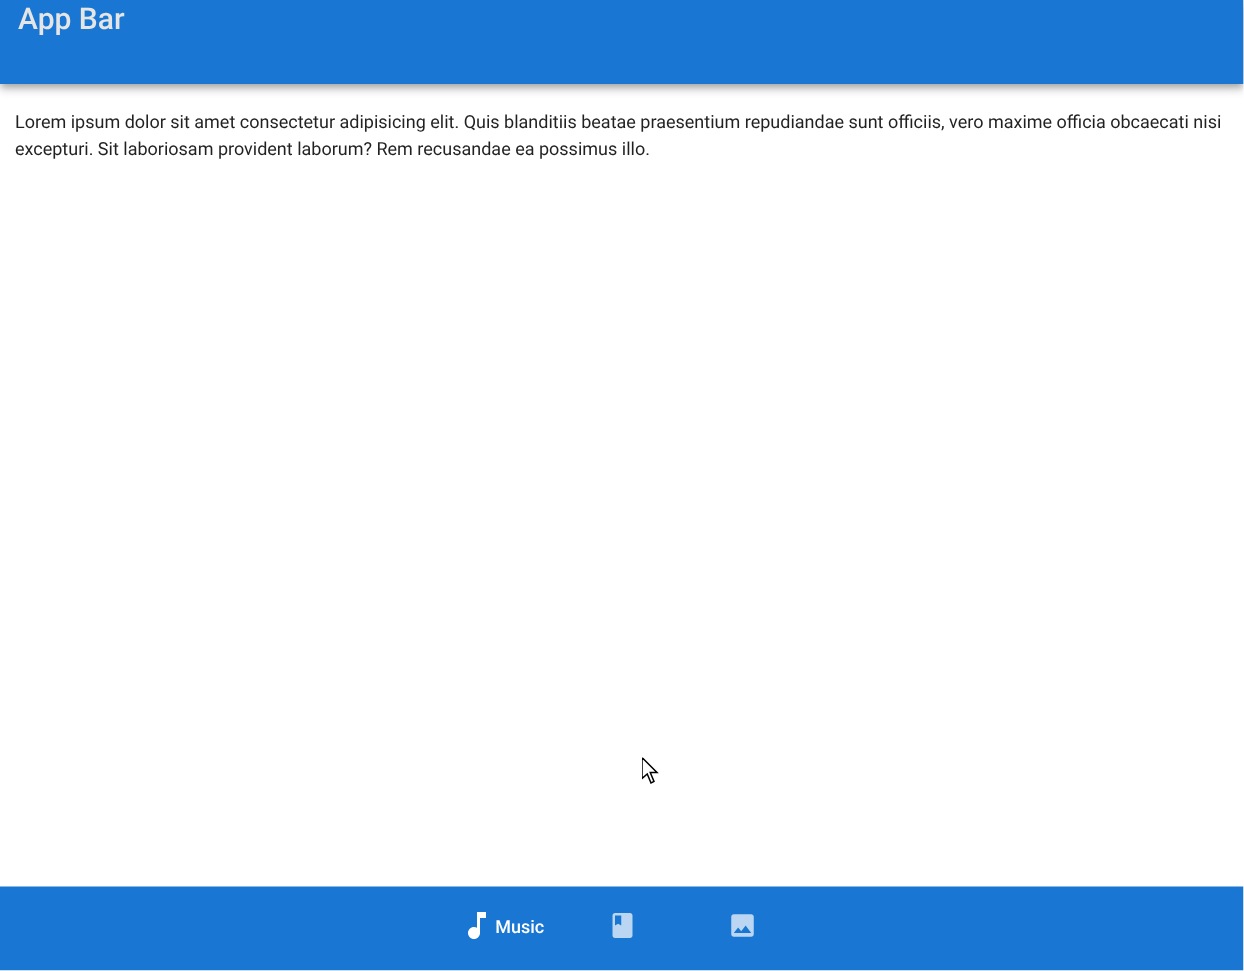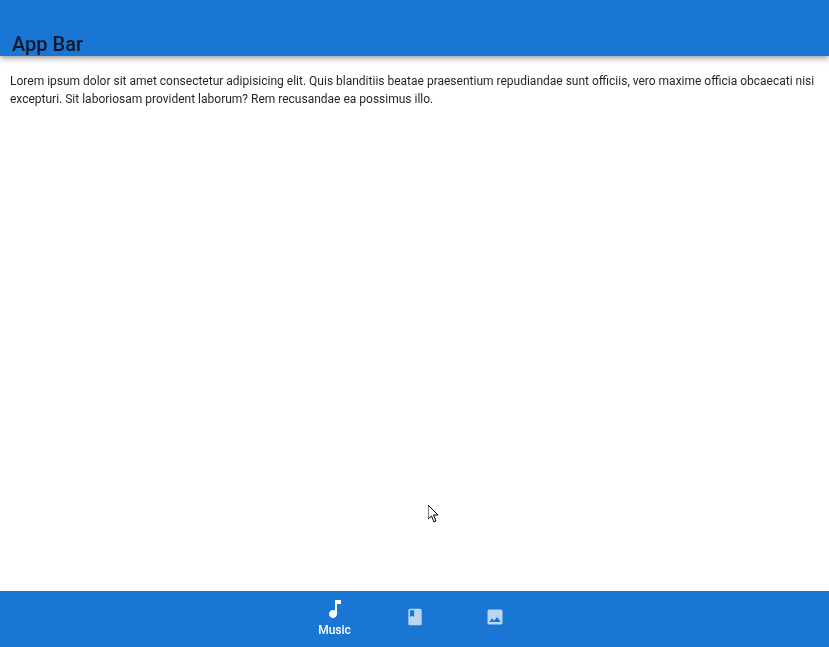--- a/index.html
+++ b/index.html
@@ -7,24 +7,24 @@
       font-family: Roboto, "Helvetica Neue", Arial, sans-serif;
       width: 829px;
       height: 647px;
       display: flex;
       flex-direction: column;
       background: #ffffff;
       overflow: hidden;
     }
     .app-bar {
       background: #1976d2;
-      color: #0f172a;
+      color: #e5e5e5;
       height: 56px;
       display: flex;
-      align-items: flex-end;
+      align-items: flex-start;
       padding-left: 12px;
       box-shadow: 0 2px 4px -1px rgba(0,0,0,.2), 0 4px 5px 0 rgba(0,0,0,.14), 0 1px 10px 0 rgba(0,0,0,.12);
       z-index: 2;
     }
     .app-bar-title {
       font-size: 20px;
       font-weight: 500;
     }
     .content {
       flex: 1;
@@ -37,21 +37,21 @@
       background: #1976d2;
       height: 56px;
       display: flex;
       justify-content: center;
       align-items: stretch;
     }
     .bottom-nav-item {
       min-width: 80px;
       max-width: 168px;
       display: flex;
-      flex-direction: column;
+      flex-direction: row;
       align-items: center;
       justify-content: center;
       color: rgba(255,255,255,0.7);
       cursor: pointer;
       padding: 6px 12px 10px 12px;
       transition: color .2s;
     }
     .bottom-nav-item.active {
       color: #ffffff;
     }

